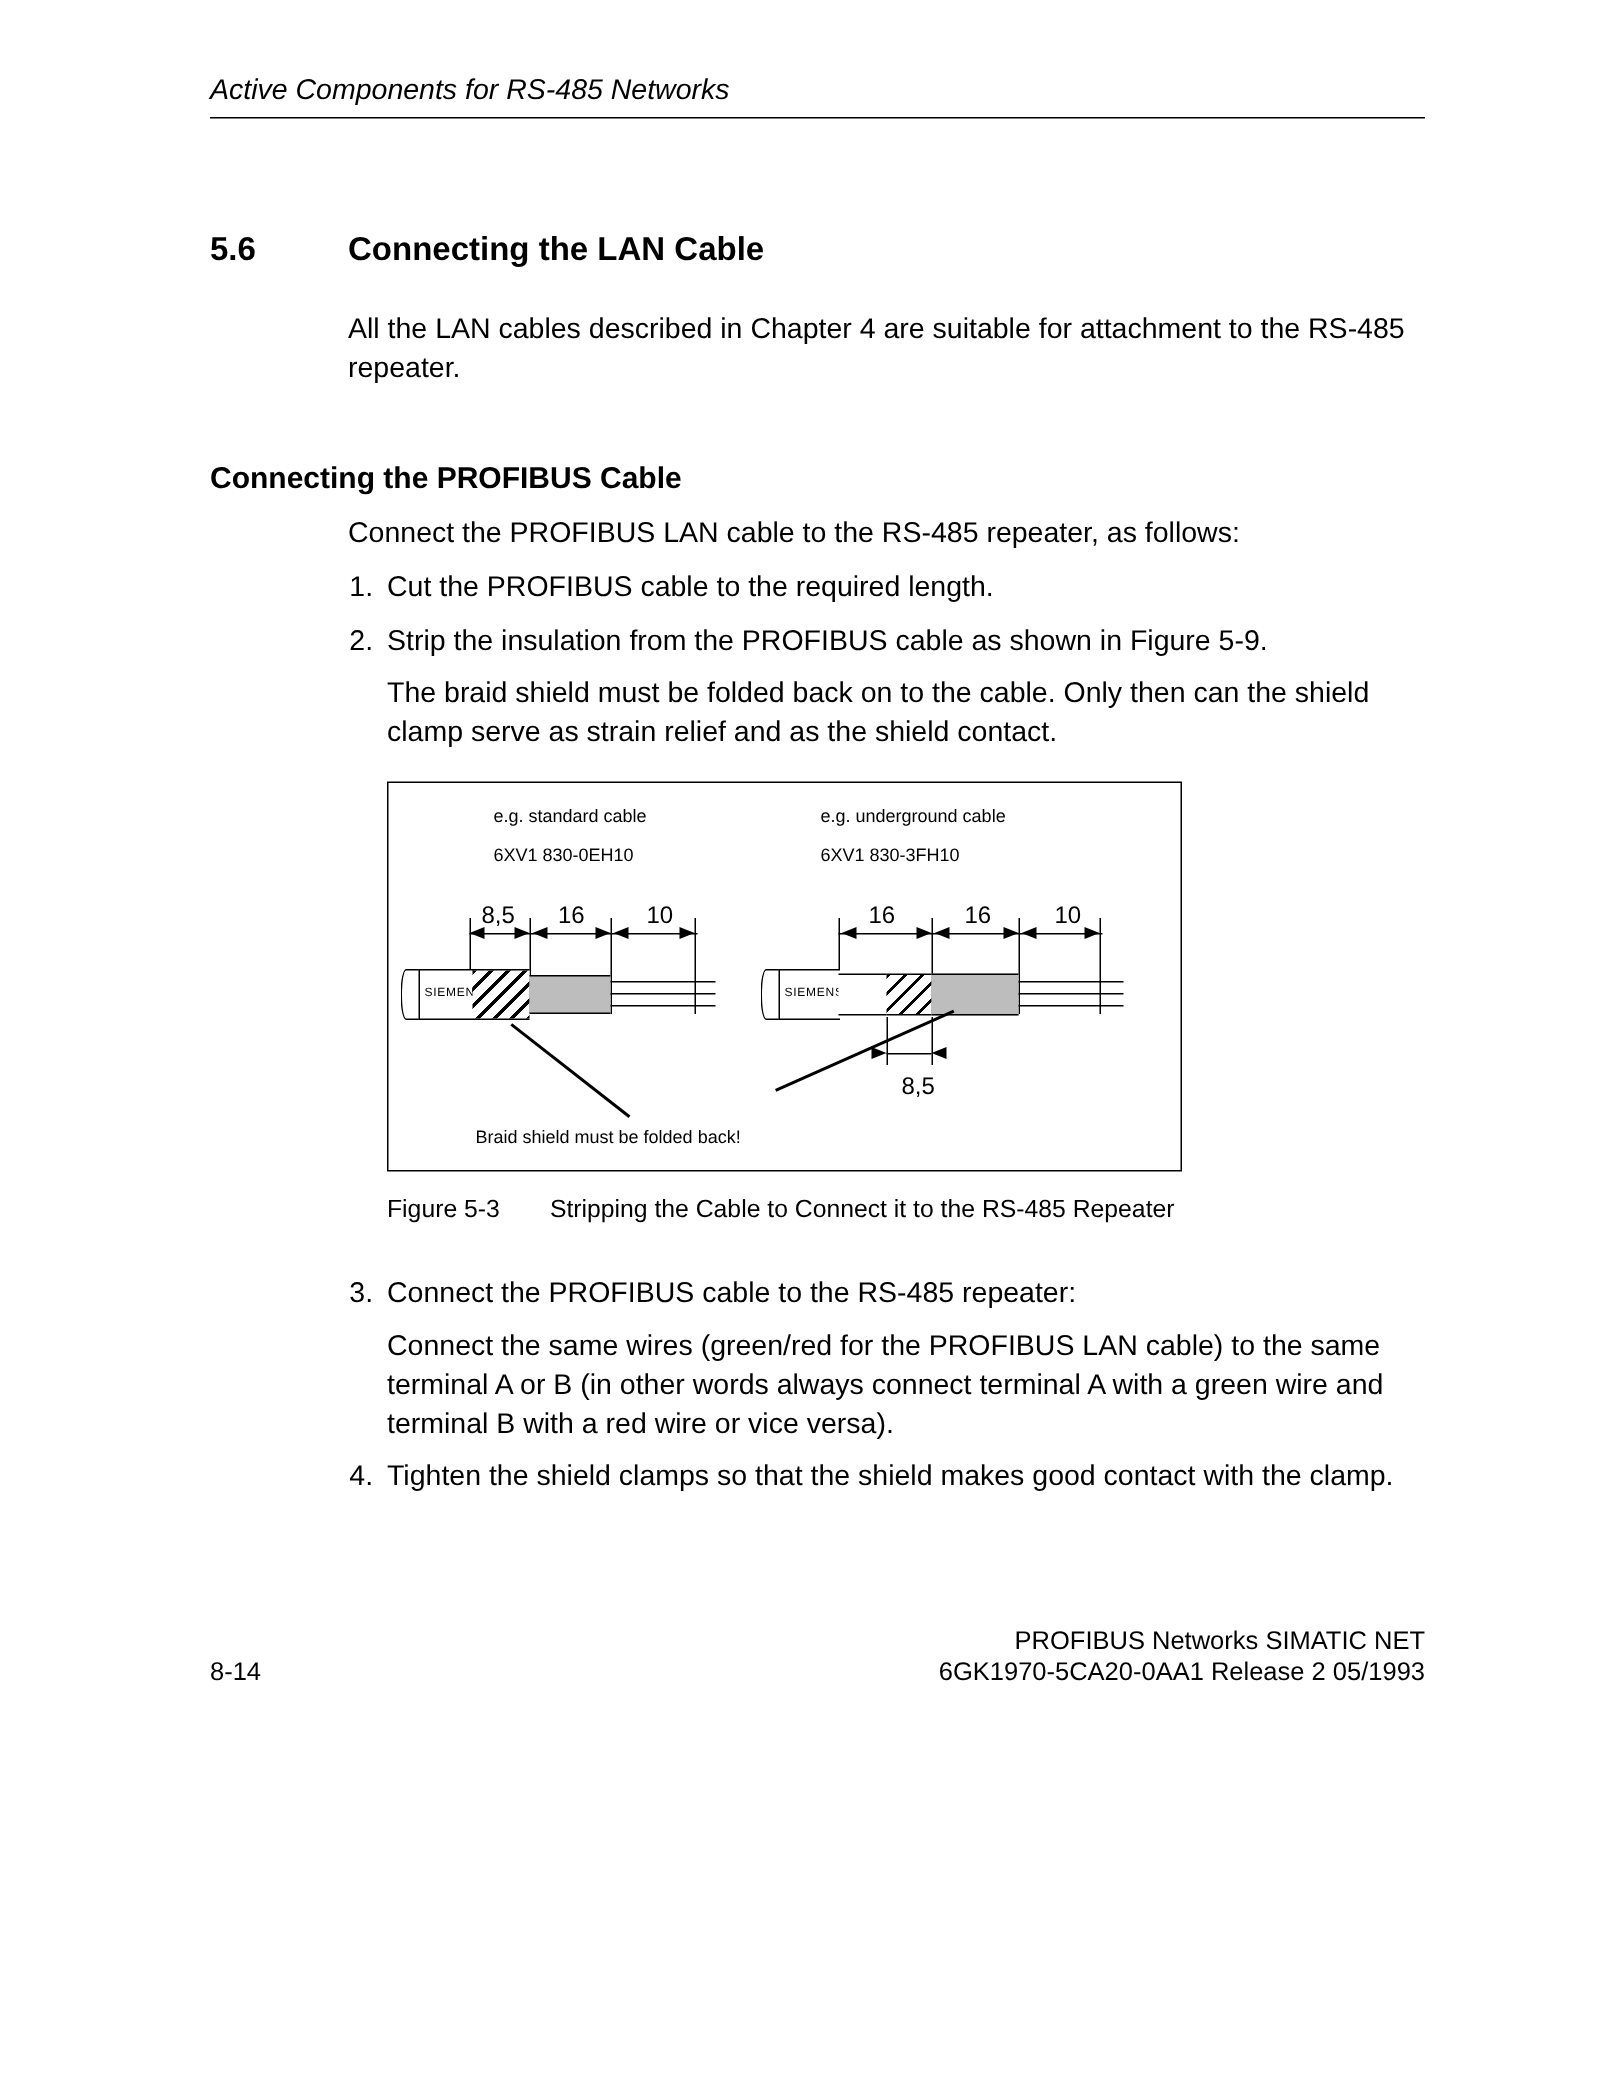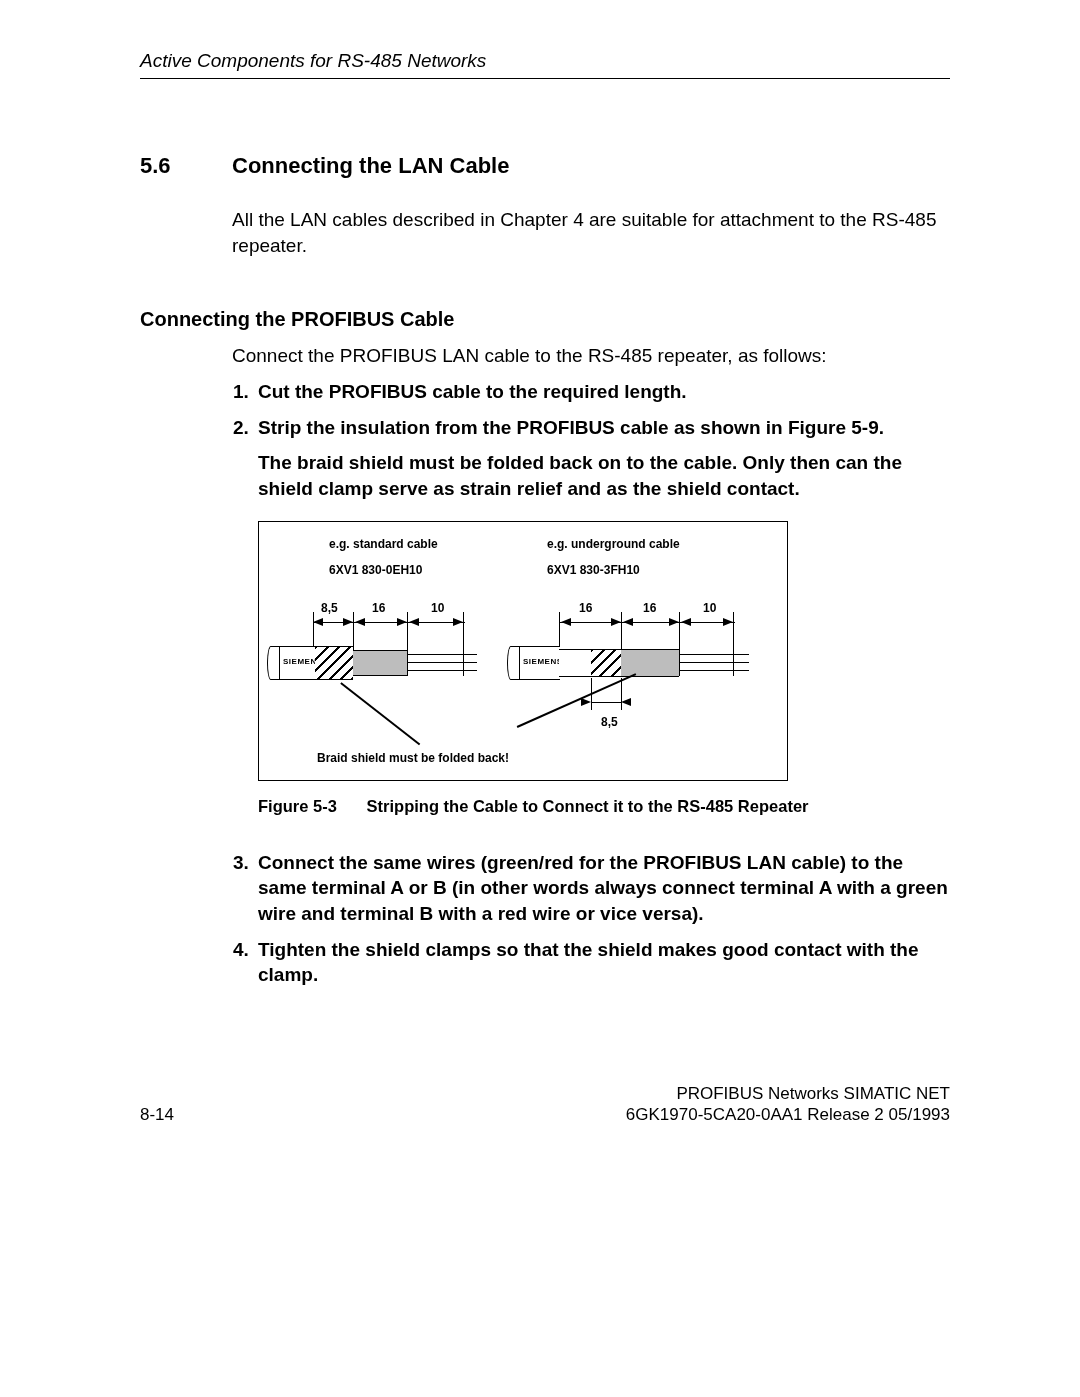--- a/index.html
+++ b/index.html
@@ -55,42 +55,41 @@
   }
   ol.steps {
     margin: 6px 0 0 0;
     padding-left: 22px;
     font-size: 19px;
   }
   ol.steps > li {
     margin-bottom: 10px;
     padding-left: 4px;
     line-height: 1.35;
-    font-weight: bold;
   }
   .step-sub {
     margin-top: 10px;
   }
   .figure-frame {
     border: 1.5px solid #000;
     margin-top: 20px;
     margin-bottom: 14px;
     width: 530px;
     height: 260px;
     position: relative;
     box-sizing: border-box;
   }
   .diagram-label {
     position: absolute;
     font-size: 12px;
     white-space: nowrap;
   }
   .dim-label {
     position: absolute;
-    font-size: 12px;
+    font-size: 16px;
   }
   
   .cable-body {
     position: absolute;
     border: 1.5px solid #000;
     background: #fff;
   }
   .cable-tip {
     position: absolute;
     width: 14px;
@@ -277,20 +276,21 @@
           <span class="diagram-label" style="left:58px; top:228px">Braid shield must be folded back!</span>
         </div>
 
         <div class="fig-caption">
           <span class="fignum">Figure 5-3</span>
           <span>Stripping the Cable to Connect it to the RS-485 Repeater</span>
         </div>
       </li>
 
       <li>
+        <span>Connect the PROFIBUS cable to the RS-485 repeater:</span>
         <div class="step-sub">Connect the same wires (green/red for the PROFIBUS LAN cable) to the same terminal A or B (in other words always connect terminal A with a green wire and terminal B with a red wire or vice versa).</div>
       </li>
       <li>
         <span>Tighten the shield clamps so that the shield makes good contact with the clamp.</span>
       </li>
     </ol>
   </div>
 
   <div class="footer">
     <div class="pageno">8-14</div>

